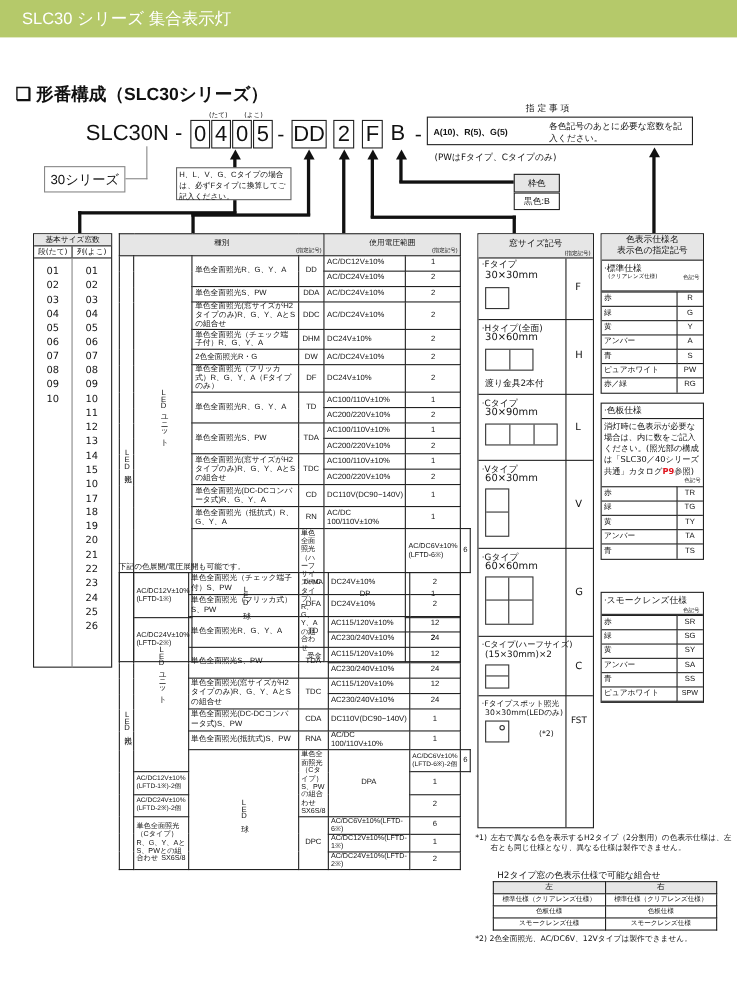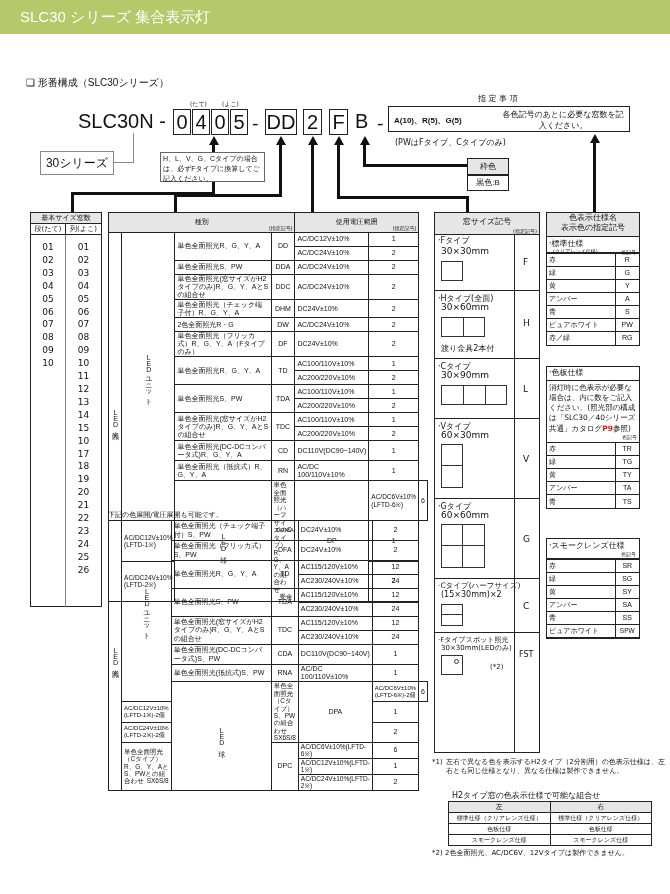--- a/index.html
+++ b/index.html
@@ -1,20 +1,20 @@
 <!DOCTYPE html>
 <html><head>
 <meta charset="utf-8">
 <style>
 *{box-sizing:border-box;margin:0;padding:0}
 body{width:670px;height:894px;background:#fff;font-family:"DejaVu Sans","Liberation Sans",sans-serif;color:#111;position:relative;overflow:hidden;font-size:8px}
 .abs{position:absolute}
 .hdr{left:0;top:0;width:670px;height:34px;background:#b5c96a}
 .hdr span{position:absolute;left:20px;top:8px;color:#fff;font-size:15px;font-family:"Liberation Sans",sans-serif}
-.sec{left:26px;top:76px;font-size:10px;font-weight:normal;font-family:"Liberation Sans",sans-serif}
+.sec{left:14px;top:76px;font-size:16px;font-weight:bold;font-family:"Liberation Sans",sans-serif}
 .model{left:78px;top:110px;font-size:20px;font-family:"Liberation Sans",sans-serif}
 .box{border:1px solid #222;background:#fff;text-align:center;font-family:"Liberation Sans",sans-serif}
 .digit{font-size:20px;line-height:24px;height:26px;top:109px}
 .small{font-size:6px}
 .vline{background:#111;width:3px}
 .hline{background:#111;height:3px}
 .arrowup{width:0;height:0;border-left:5px solid transparent;border-right:5px solid transparent;border-bottom:9px solid #111}
 table{border-collapse:collapse}
 td,th{border:1px solid #222;font-weight:normal;font-size:7px;padding:0 2px;line-height:1.15;font-family:"Liberation Sans",sans-serif}
 .gray{background:#e6e6e6}
@@ -38,21 +38,21 @@
 <div class="abs box digit" style="left:211px;width:18px">0</div>
 <div class="abs box digit" style="left:230px;width:18px">5</div>
 <div class="abs" style="left:252px;top:112px;font-size:18px">-</div>
 <div class="abs box digit" style="left:265px;width:32px">DD</div>
 <div class="abs box digit" style="left:303px;width:19px">2</div>
 <div class="abs box digit" style="left:329px;width:19px">F</div>
 <div class="abs" style="left:355px;top:110px;font-size:20px;font-family:'Liberation Sans',sans-serif">B</div>
 <div class="abs" style="left:377px;top:112px;font-size:18px">-</div>
 
 <div class="abs" style="left:478px;top:93px;font-size:8px;font-weight:normal">指 定 事 項</div>
-<div class="abs box" style="left:388px;top:106px;width:242px;height:26px;text-align:center">
+<div class="abs box" style="left:388px;top:106px;width:242px;height:26px;text-align:left">
   <span class="abs" style="left:5px;top:8px;font-size:8px;font-weight:bold">A(10)、R(5)、G(5)</span>
   <span class="abs" style="left:110px;top:2px;width:128px;font-size:8px">各色記号のあとに必要な窓数を記入ください。</span>
 </div>
 <div class="abs" style="left:395px;top:137px;font-size:8px">(PWはFタイプ、Cタイプのみ)</div>
 
 <div class="abs box" style="left:40px;top:151px;width:74px;height:24px;font-size:12px;line-height:22px;border-color:#888">30シリーズ</div>
 <div class="abs" style="left:114px;top:162px;width:20px;height:1px;background:#888"></div>
 <div class="abs" style="left:133px;top:133px;width:1px;height:30px;background:#888"></div>
 <div class="abs box" style="left:160px;top:152px;width:105px;height:30px;font-size:7px;text-align:left;padding:1px 2px;border-color:#666">H、L、V、G、Cタイプの場合は、必ずFタイプに換算してご記入ください。</div>
 
@@ -394,21 +394,21 @@
       <div class="abs" style="left:55px;top:30px;font-size:7px">(*2)</div>
       <div class="abs" style="left:84px;top:17px;font-size:8px">FST</div>
     </div>
 </div>
 
 <div class="abs" style="left:546px;top:212px;width:94px;border:1px solid #222">
   <div class="gray c" style="height:24px;border-bottom:1px solid #222;font-size:8px;line-height:1.3">
       <div>色表示仕様名</div>
       <div>表示色の指定記号</div>
     </div>
-  <div style="height:16px;border-bottom:1px solid #222;position:relative;font-size:8px">
+  <div style="height:28px;border-bottom:1px solid #222;position:relative;font-size:8px">
       <div class="abs" style="left:2px;top:1px">·標準仕様</div>
       <div class="abs" style="left:6px;top:11px;font-size:5px">(クリアレンズ仕様)</div>
       <div class="abs" style="right:3px;top:12px;font-size:5px">色記号</div>
     </div>
   <table style="width:100%;border:none">
     <tbody>
         <tr style="height:13px">
           <td style="border-left:none">赤</td>
           <td class="c" style="width:24px;border-right:none">R</td>
         </tr>

